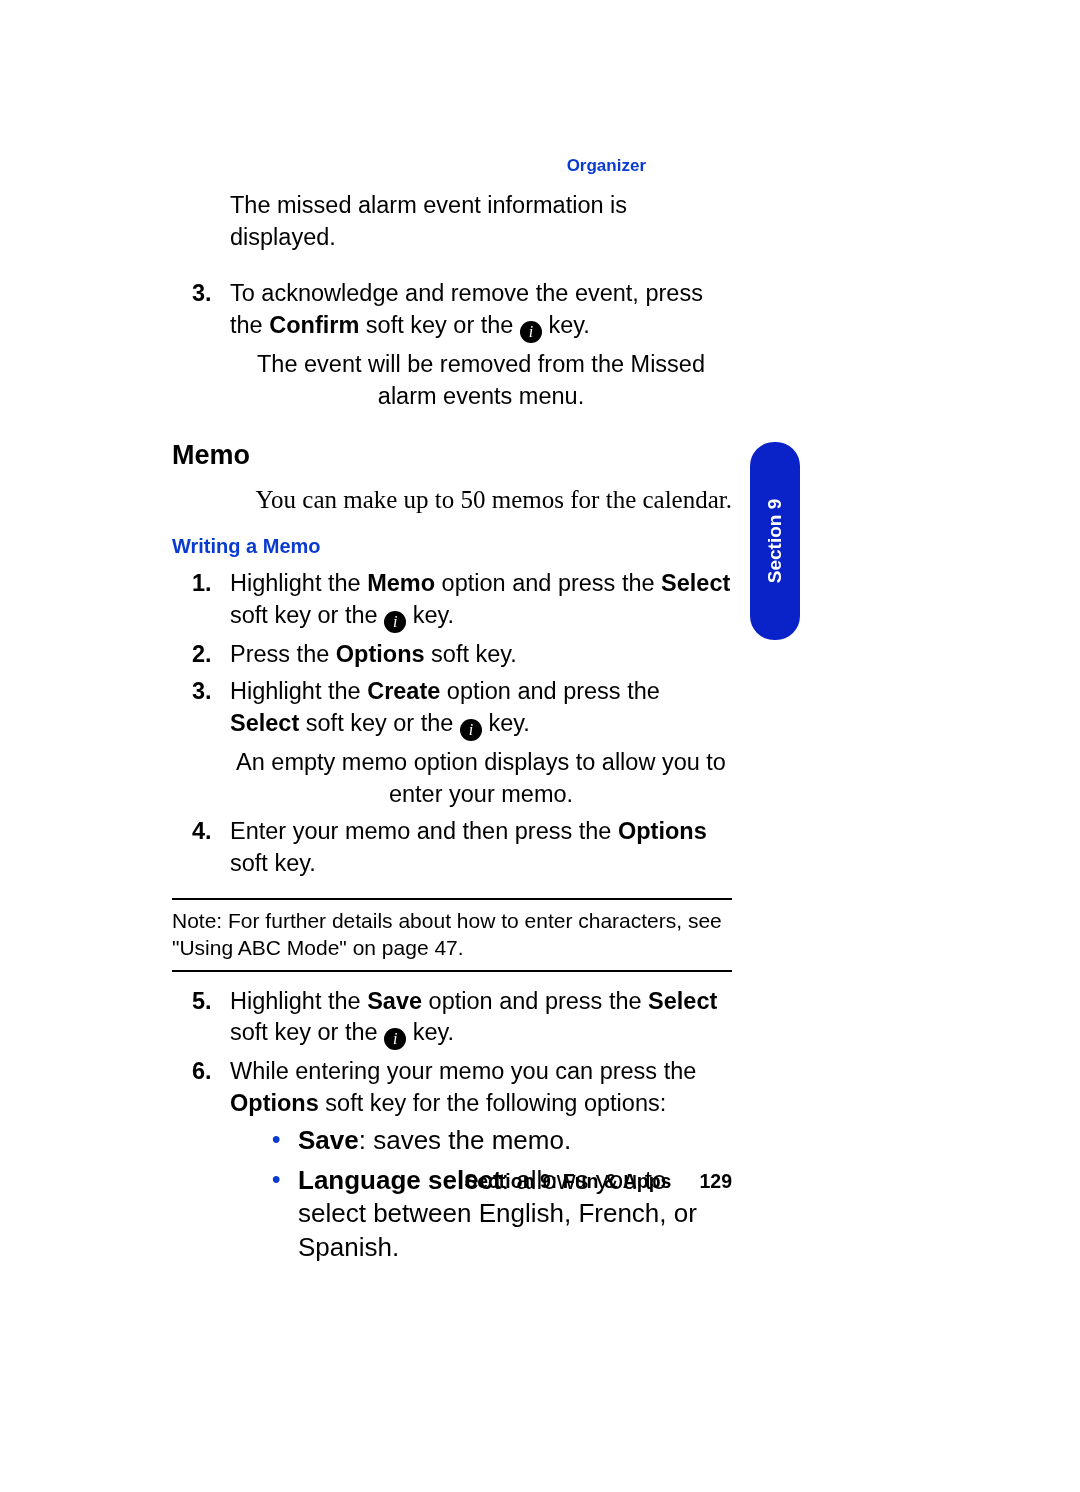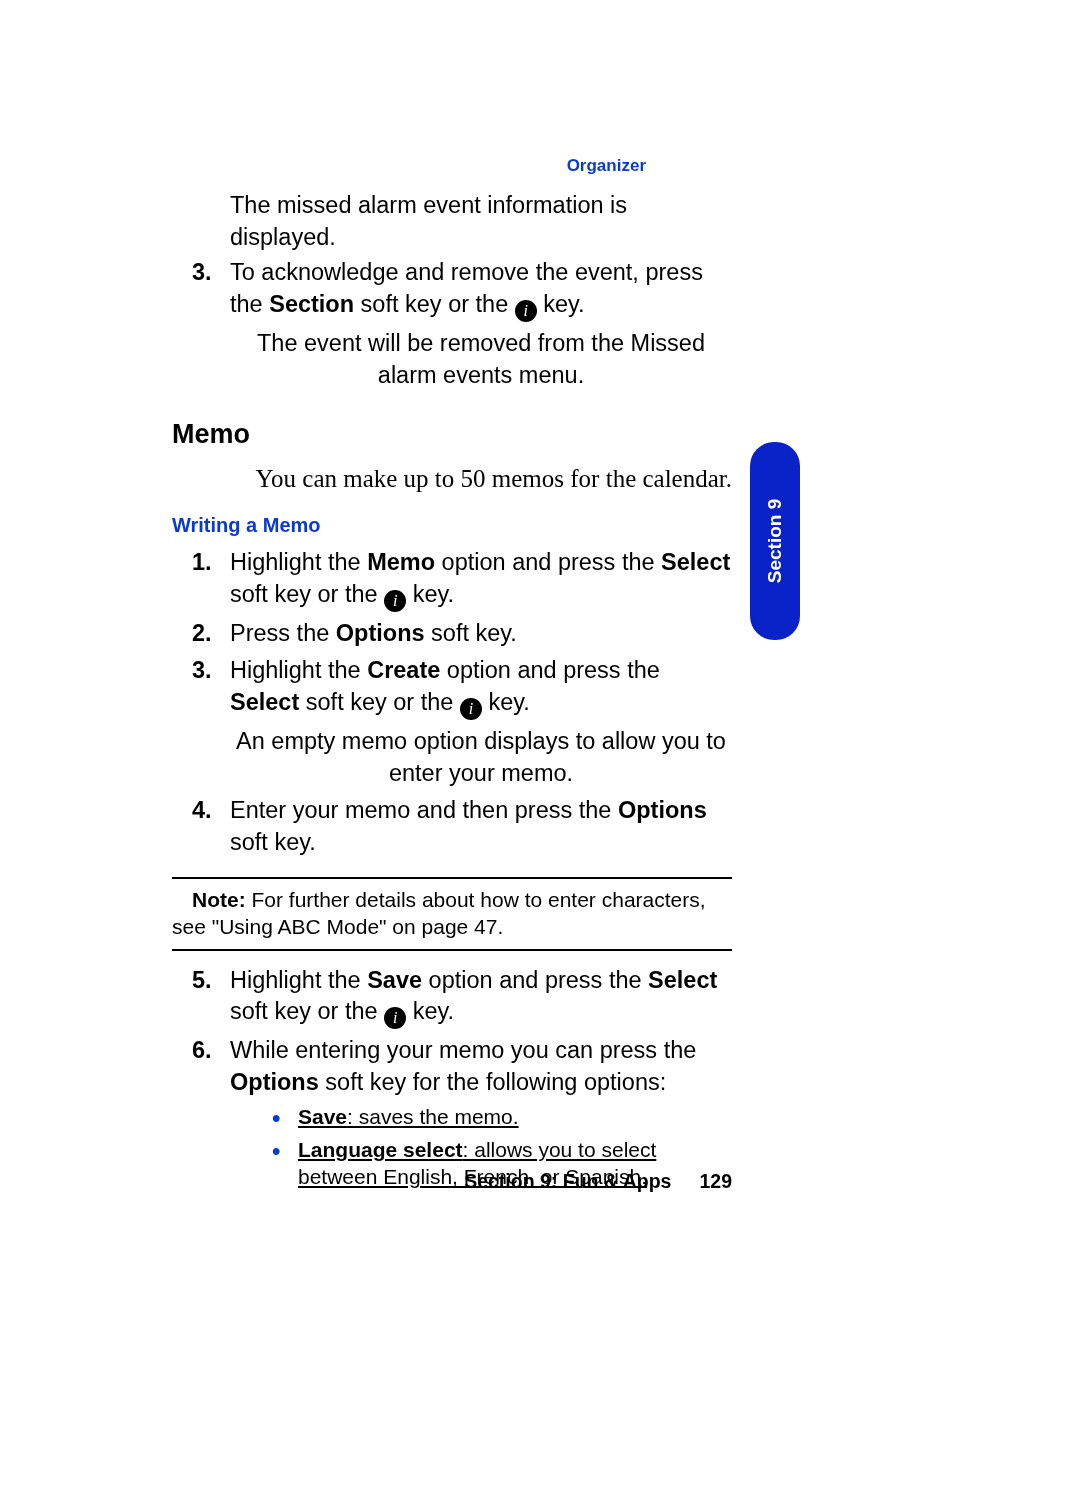--- a/index.html
+++ b/index.html
@@ -30,21 +30,21 @@
     position: absolute;
     left: 172px;
     top: 190px;
     width: 560px;
     font-family: Arial, Helvetica, sans-serif;
     font-size: 23.5px;
     line-height: 1.35;
   }
   .indent-continuation {
     margin-left: 58px;
-    margin-bottom: 4px;
+    margin-bottom: 25px;
   }
   .num-list {
     margin: 0;
     padding: 0;
     list-style: none;
   }
   .num-list > li {
     position: relative;
     padding-left: 58px;
     margin-bottom: 6px;
@@ -80,33 +80,32 @@
   .note-divider {
     border: none;
     border-top: 2.5px solid #000;
     margin: 18px 0 8px 0;
   }
   .note-block {
     font-size: 21px;
     line-height: 1.28;
     margin: 0 0 8px 0;
   }
-  .note-block .note-label { font-weight: 700; margin-left: 20px; }
+  .note-block .note-label { font-weight: 400; }
   .bullets {
     list-style: none;
     padding: 0;
     margin: 4px 0 0 0;
   }
   .bullets > li {
     position: relative;
     padding-left: 68px;
-    font-size: 21px;
+    font-size: 26px;
     line-height: 1.3;
     margin-bottom: 6px;
-    text-decoration: underline;
   }
   .bullets > li::before {
     content: "•";
     position: absolute;
     left: 42px;
     top: -1px;
     color: #0a3bd1;
     font-size: 24px;
     font-weight: 700;
   }
@@ -168,21 +167,21 @@
     <span class="tab-text">Section 9</span>
   </div>
 
   <div class="content">
 
     <div class="indent-continuation">The missed alarm event information is displayed.</div>
 
     <ol class="num-list">
       <li>
         <span class="num">3.</span>
-        <span> To acknowledge and remove the event, press the </span><b>Section</b><span> soft key or the </span><span class="icon-key">i</span><span> key.</span>
+        <span> To acknowledge and remove the event, press the </span><b>Confirm</b><span> soft key or the </span><span class="icon-key">i</span><span> key.</span>
         <div class="continuation">The event will be removed from the Missed alarm events menu.</div>
       </li>
     </ol>
 
     <div class="heading-memo">Memo</div>
     <div class="memo-intro">You can make up to 50 memos for the calendar.</div>
     <div class="sub-heading">Writing a Memo</div>
 
     <ol class="num-list">
       <li>

